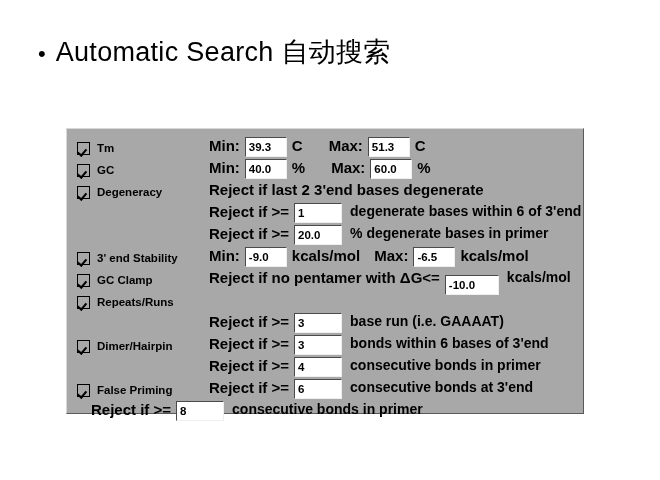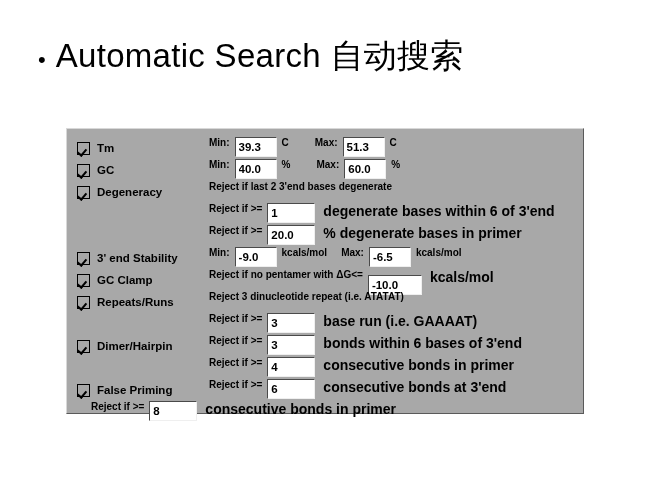--- a/index.html
+++ b/index.html
@@ -27,21 +27,21 @@
     white-space: nowrap;
     display: flex;
     align-items: baseline;
   }
   .bullet-dot {
     font-size: 22px;
     margin-right: 10px;
     line-height: 1;
   }
   .bullet-text {
-    font-size: 33px;
+    font-size: 27px;
     letter-spacing: 0.3px;
   }
 
   .panel {
     position: absolute;
     left: 66px;
     top: 128px;
     width: 518px;
     height: 286px;
     background: #a8a8a8;
@@ -88,21 +88,21 @@
     border-bottom: 2px solid #000000;
     transform: rotate(40deg);
   }
   .cb-label {
     font-weight: bold;
     font-size: 11.5px;
   }
 
   .lbl {
     font-weight: bold;
-    font-size: 10px;
+    font-size: 15px;
     margin-right: 5px;
   }
   .lbl.sp-l { margin-left: 14px; }
   .lbl.sp-l2 { margin-left: 26px; }
   .lbl.unit { margin-left: 5px; margin-right: 0; }
 
   .field {
     background: #ffffff;
     border-top: 1px solid #4a4a4a;
     border-left: 1px solid #4a4a4a;
@@ -224,21 +224,20 @@
       <span class="lbl sp-l">Reject if no pentamer with ΔG&lt;=</span>
       <input class="field f-lg" value="-10.0" style="">
       <span class="after">kcals/mol</span>
     </div>
 
     <div class="row">
       <div class="cb-cell">
         <span class="checkbox checked"></span>
         <span class="cb-label">Repeats/Runs</span>
       </div>
-      <span class="lbl sp-l">Reject 3 dinucleotide repeat (i.e. ATATAT)</span>
     </div>
 
     <div class="row">
       <div class="cb-cell"></div>
       <span class="lbl sp-l">Reject if &gt;=</span>
       <input class="field f-md" value="3" style="">
       <span class="after">base run (i.e. GAAAAT)</span>
     </div>
 
     <div class="row">

